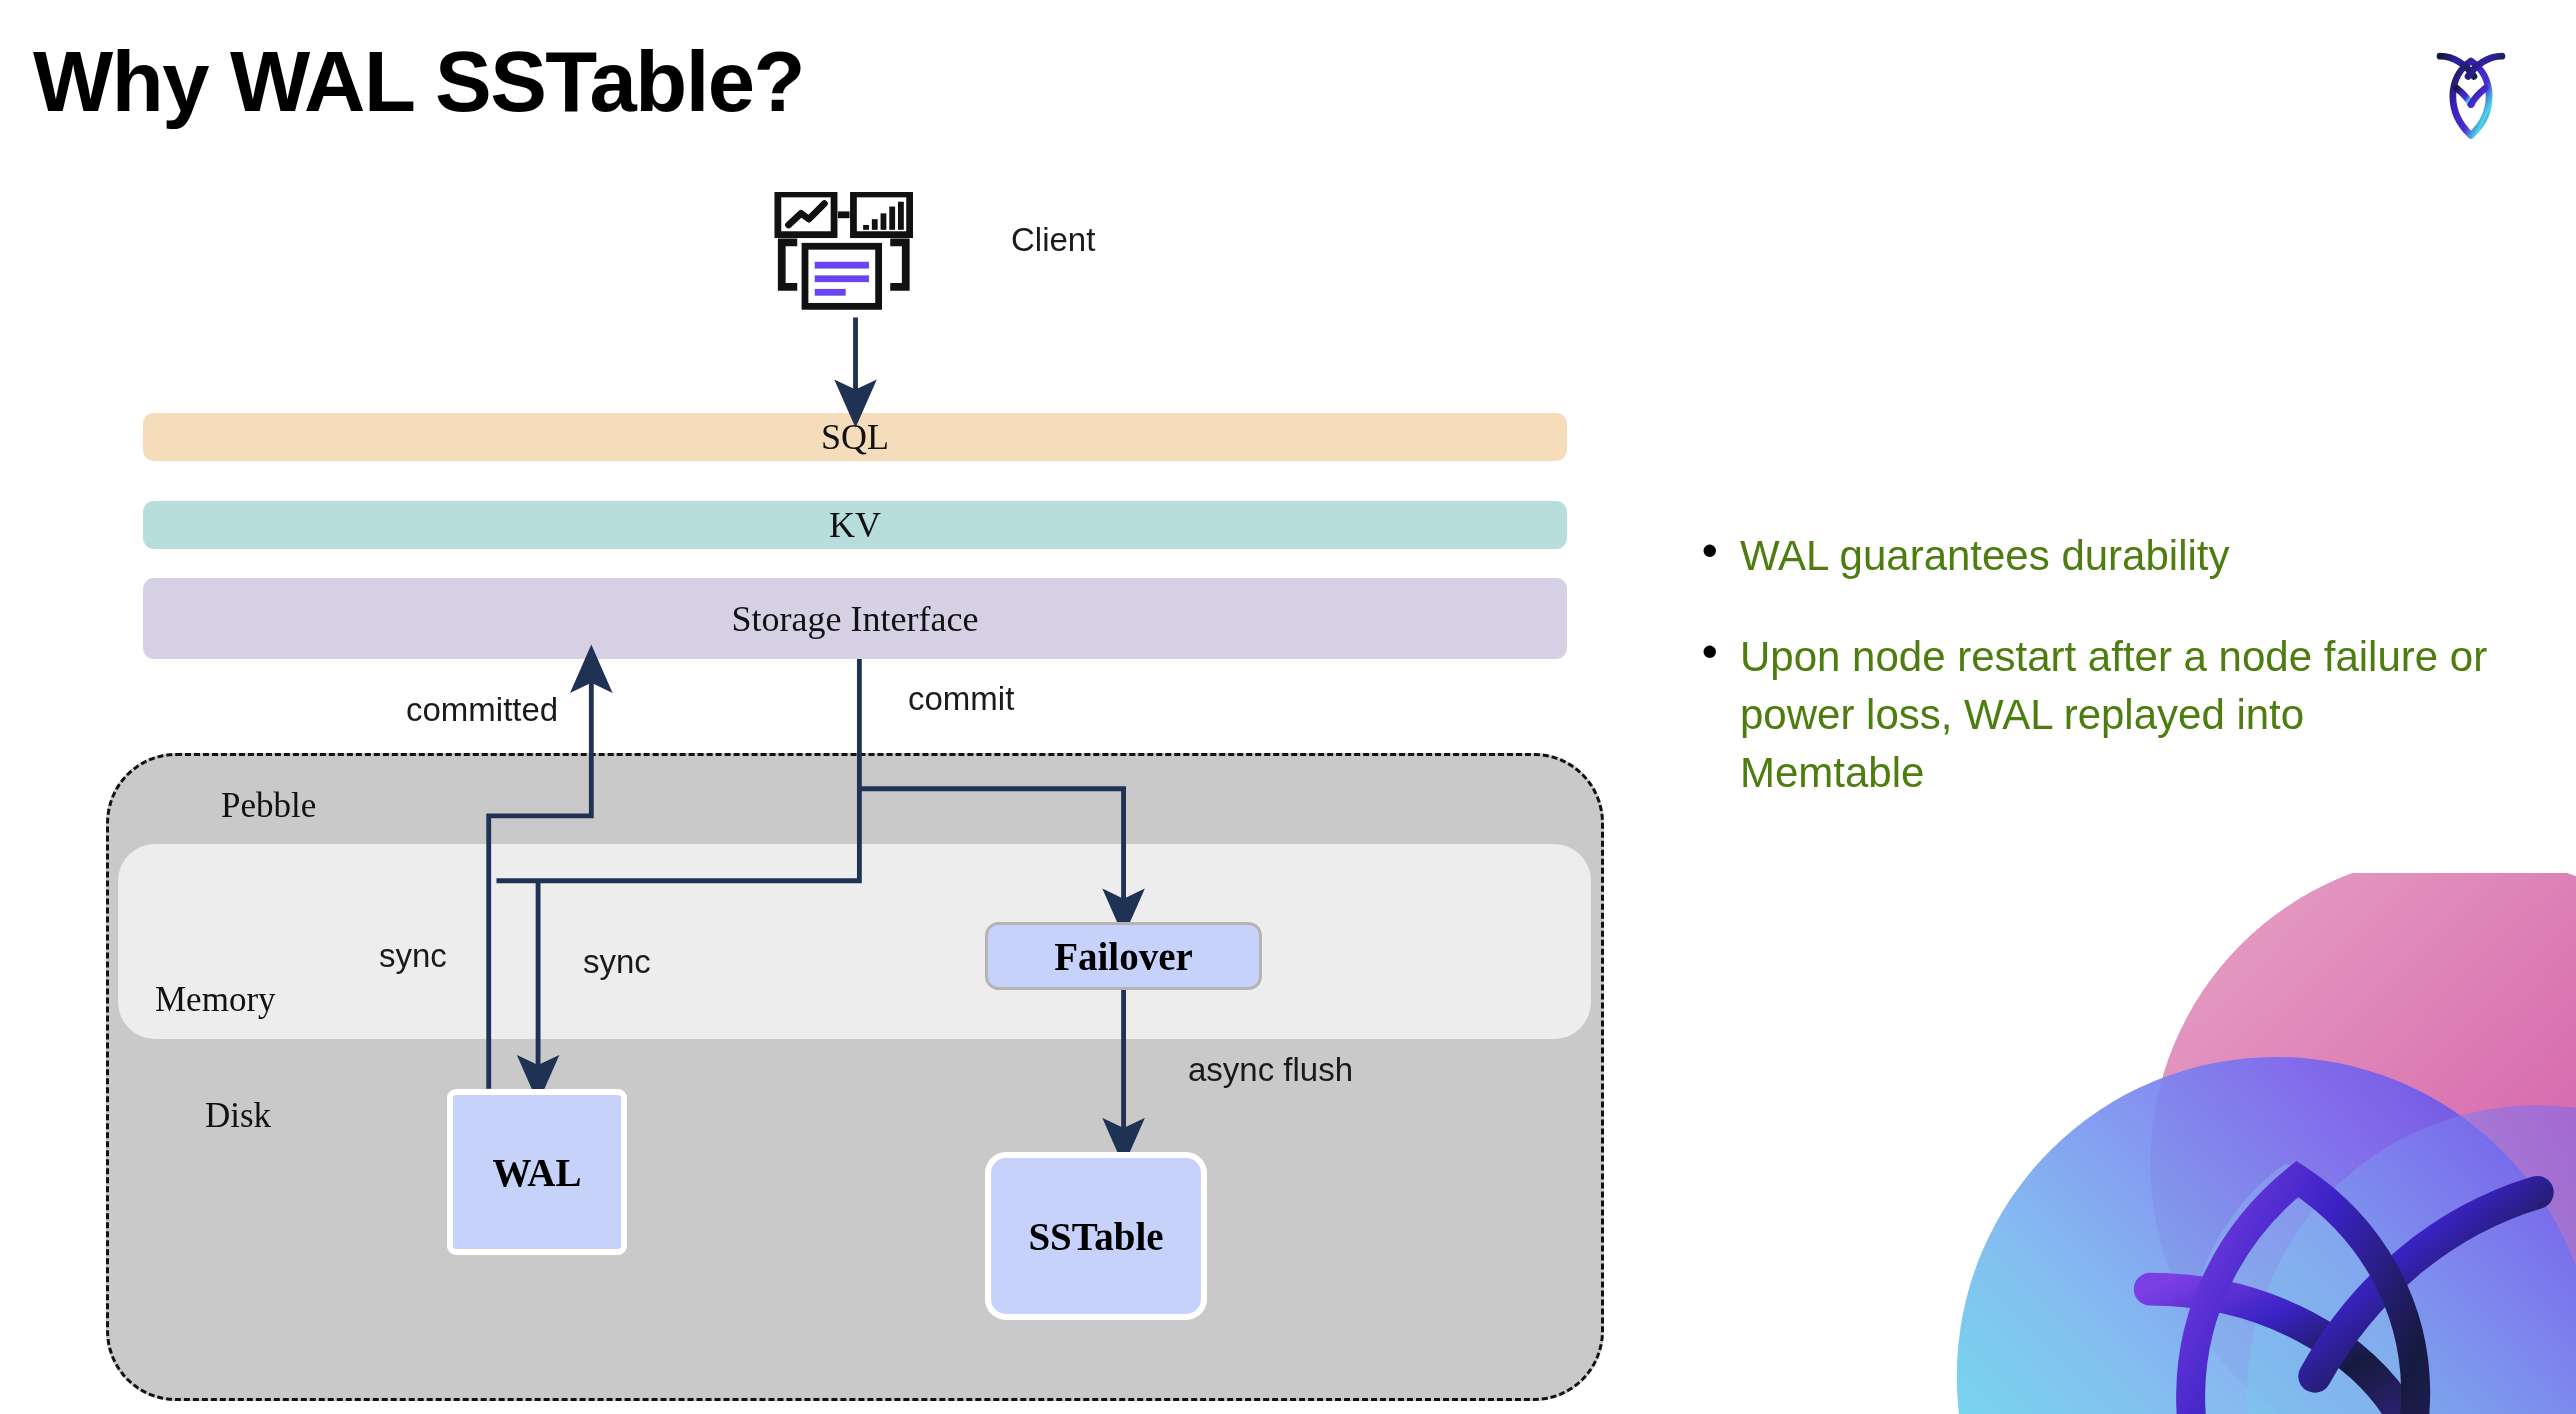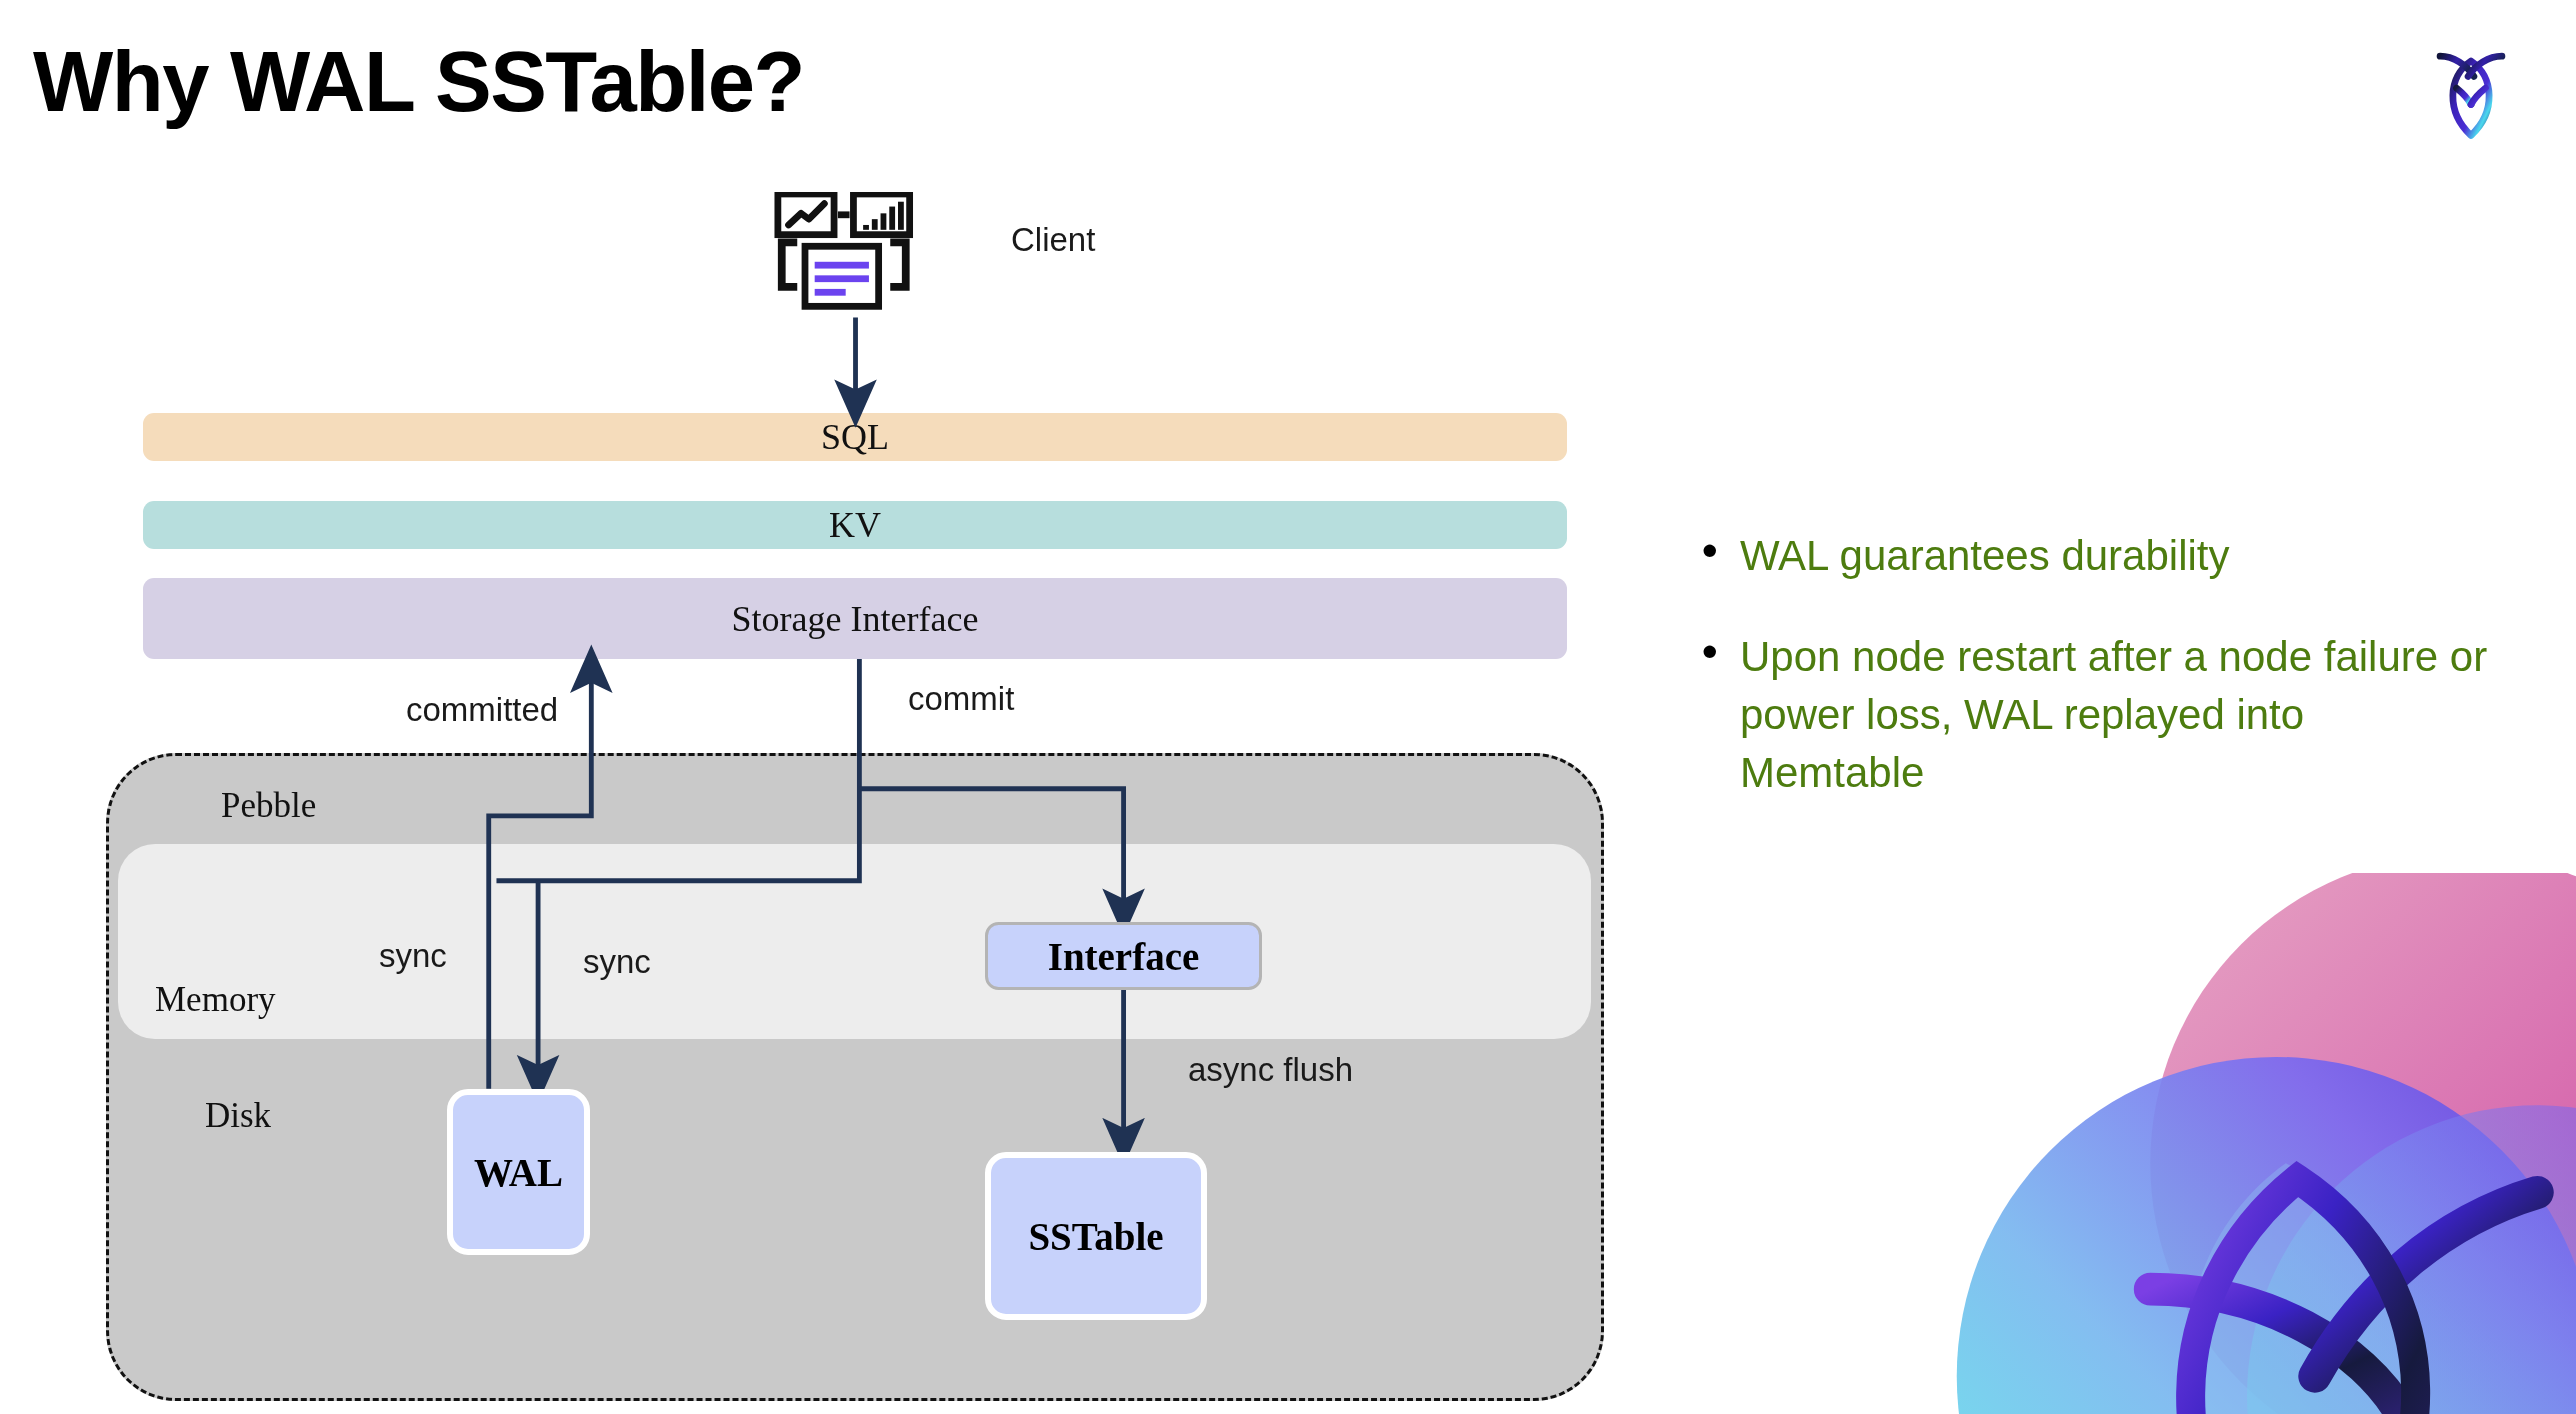--- a/index.html
+++ b/index.html
@@ -136,22 +136,22 @@
     box-sizing: border-box;
   }
   #node-memtable {
     left: 985px; top: 922px;
     width: 277px; height: 68px;
     border-radius: 13.5px;
     border: 3.9px solid #b4b4b4;
   }
   #node-wal {
     left: 447px; top: 1089px;
-    width: 143px; height: 166px;
-    border-radius: 21px;
+    width: 180px; height: 166px;
+    border-radius: 9px;
     border: 6.8px solid #ffffff;
   }
   #node-sstable {
     left: 985px; top: 1152px;
     width: 222px; height: 168px;
     border-radius: 21px;
     border: 6.8px solid #ffffff;
   }
 
   
@@ -332,21 +332,21 @@
 
       <path d="M556,910 L556,1116" marker-end="url(#arrowhead)"></path>
 
       <path d="M505,1125 L505,843 L611,843 L611,690" marker-end="url(#arrowhead)"></path>
 
       <path d="M1161,1023 L1161,1181" marker-end="url(#arrowhead)"></path>
     </g>
   </svg>
 
   <div class="node" id="node-memtable">
-    <span>Interface</span>
+    <span>Failover</span>
   </div>
   <div class="node" id="node-wal">
     <span>WAL</span>
   </div>
   <div class="node" id="node-sstable">
     <span>SSTable</span>
   </div>
 
   <div class="edge-label" id="label-committed">committed</div>
   <div class="edge-label" id="label-commit">commit</div>

